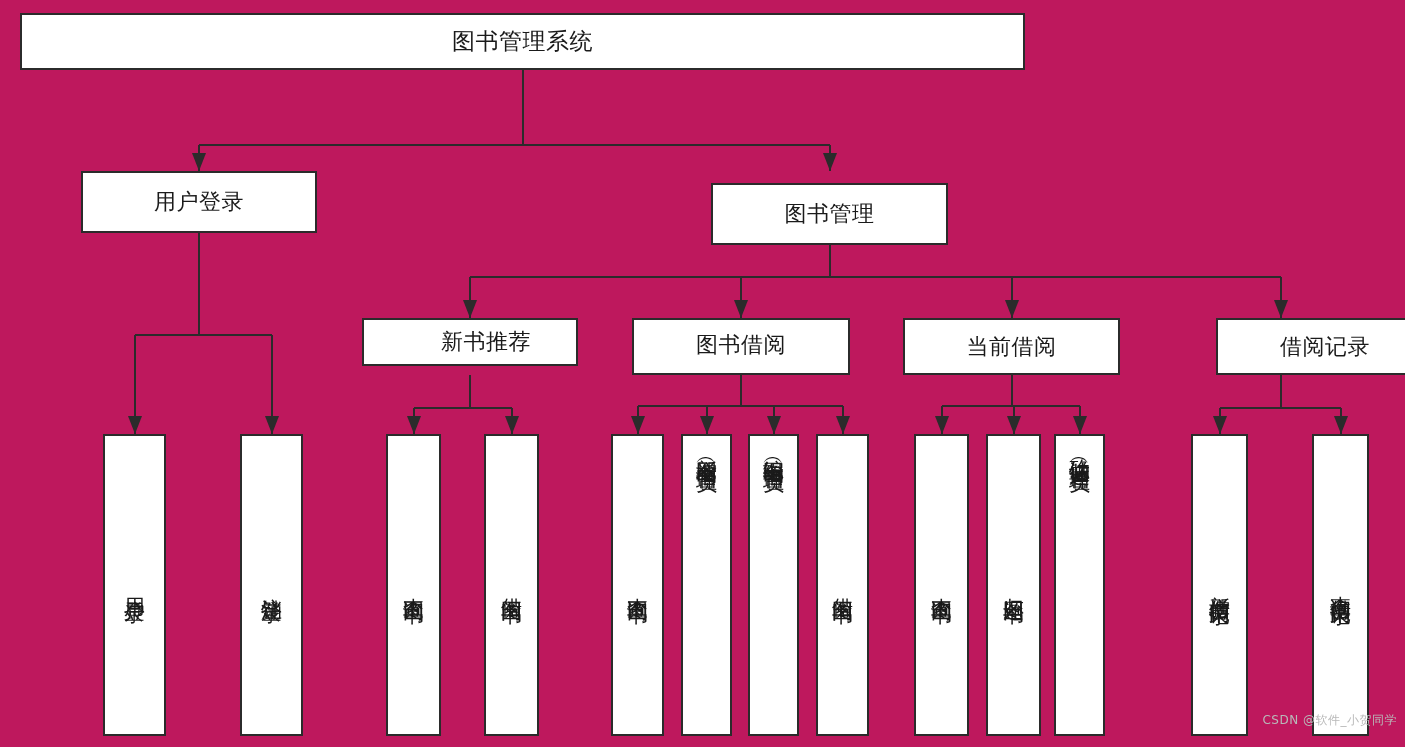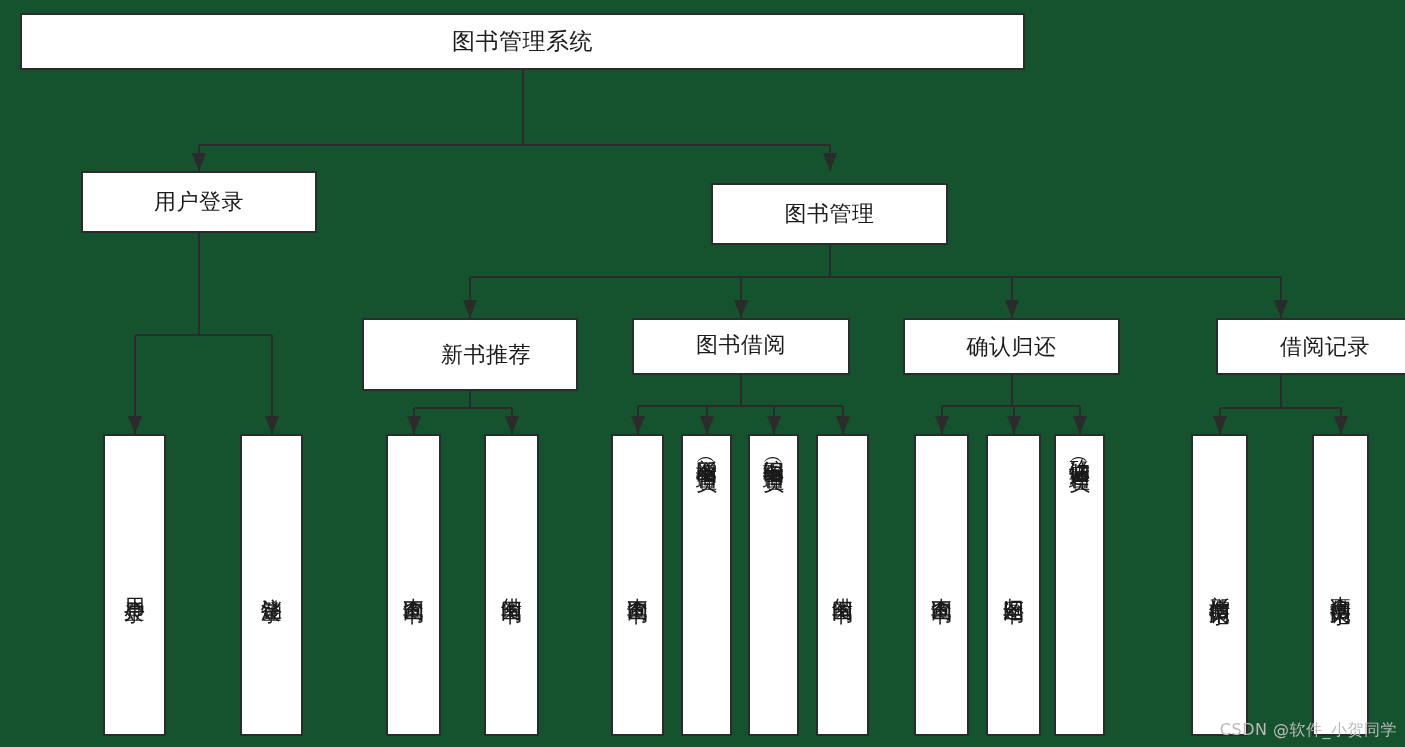--- a/index.html
+++ b/index.html
@@ -8,21 +8,21 @@
     padding: 0;
     background: #ffffff;
   }
   body {
     font-family: "DejaVu Sans", "Liberation Sans", sans-serif;
   }
   #canvas {
     position: relative;
     width: 1405px;
     height: 747px;
-    background: #14532d;
+    background: #be185d;
     overflow: hidden;
   }
   #edges {
     position: absolute;
     left: 0;
     top: 0;
     width: 1405px;
     height: 747px;
     pointer-events: none;
   }
@@ -62,22 +62,22 @@
     line-height: 1.05;
     letter-spacing: 2px;
     white-space: nowrap;
   }
   .node.vert.align-top {
     align-items: flex-start;
   }
   .watermark {
     position: absolute;
     right: 8px;
-    bottom: 6px;
-    font-size: 16px;
+    bottom: 18px;
+    font-size: 12px;
     color: #b9b9b9;
     white-space: nowrap;
     letter-spacing: 0.5px;
   }
 </style>
 </head>
 <body>
 
 <div id="canvas">
 
@@ -139,28 +139,28 @@
   <div id="nodes">
       <div class="node horiz root" style="left: 20px; top: 13px; width: 1005px; height: 57px;">
         <span class="label">图书管理系统</span>
       </div>
       <div class="node horiz" style="left: 81px; top: 171px; width: 236px; height: 62px;">
         <span class="label">用户登录</span>
       </div>
       <div class="node horiz" style="left: 711px; top: 171px; width: 237px; height: 62px; margin-top: 12px;">
         <span class="label">图书管理</span>
       </div>
-      <div class="node horiz" style="left: 362px; top: 318px; width: 216px; height: 73px; padding-left: 32px;">
+      <div class="node horiz" style="left: 362px; top: 318px; width: 216px; height: 48px; padding-left: 32px;">
         <span class="label">新书推荐</span>
       </div>
       <div class="node horiz" style="left: 632px; top: 318px; width: 218px; height: 57px; font-family: Liberation Mono, monospace;">
         <span class="label">图书借阅</span>
       </div>
       <div class="node horiz" style="left: 903px; top: 318px; width: 217px; height: 57px;">
-        <span class="label">确认归还</span>
+        <span class="label">当前借阅</span>
       </div>
       <div class="node horiz" style="left: 1172px; top: 318px; width: 218px; height: 57px; margin-left: 44px;">
         <span class="label">借阅记录</span>
       </div>
       <div class="node vert" style="left: 103px; top: 434px; width: 63px; height: 302px;">
         <span class="label">用户登录</span>
       </div>
       <div class="node vert" style="left: 240px; top: 434px; width: 63px; height: 302px;">
         <span class="label">注销登录</span>
       </div>

